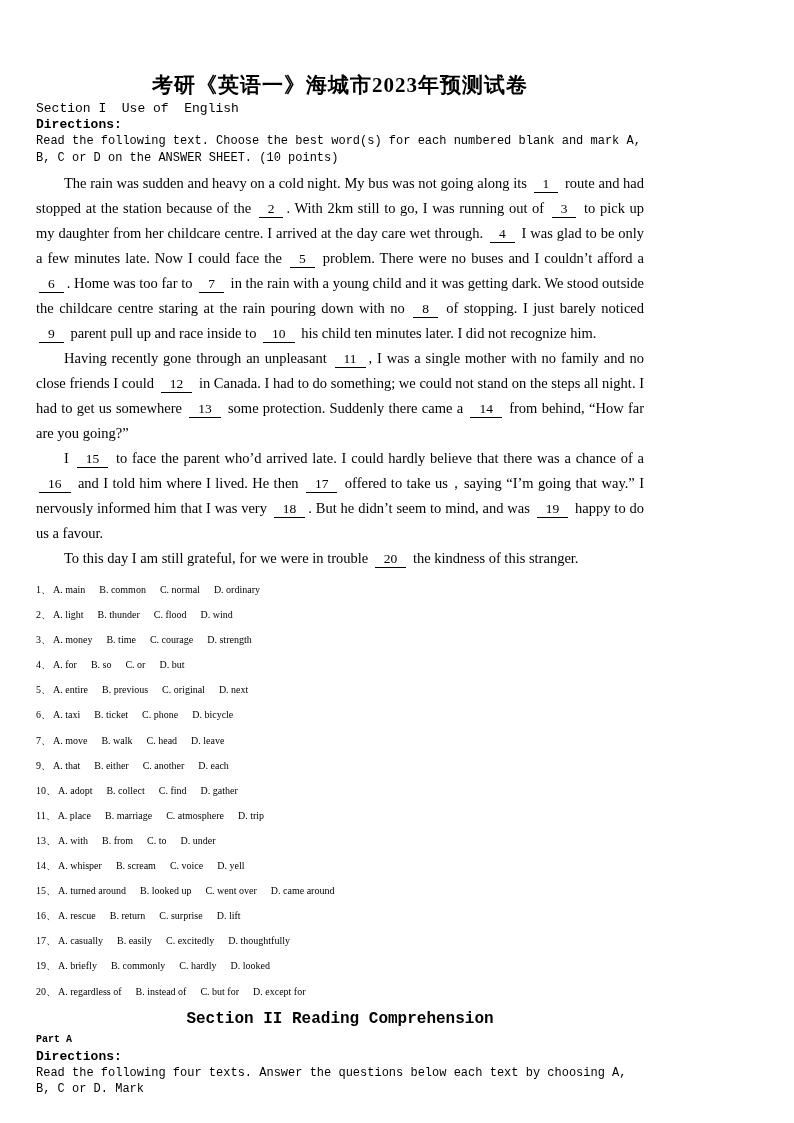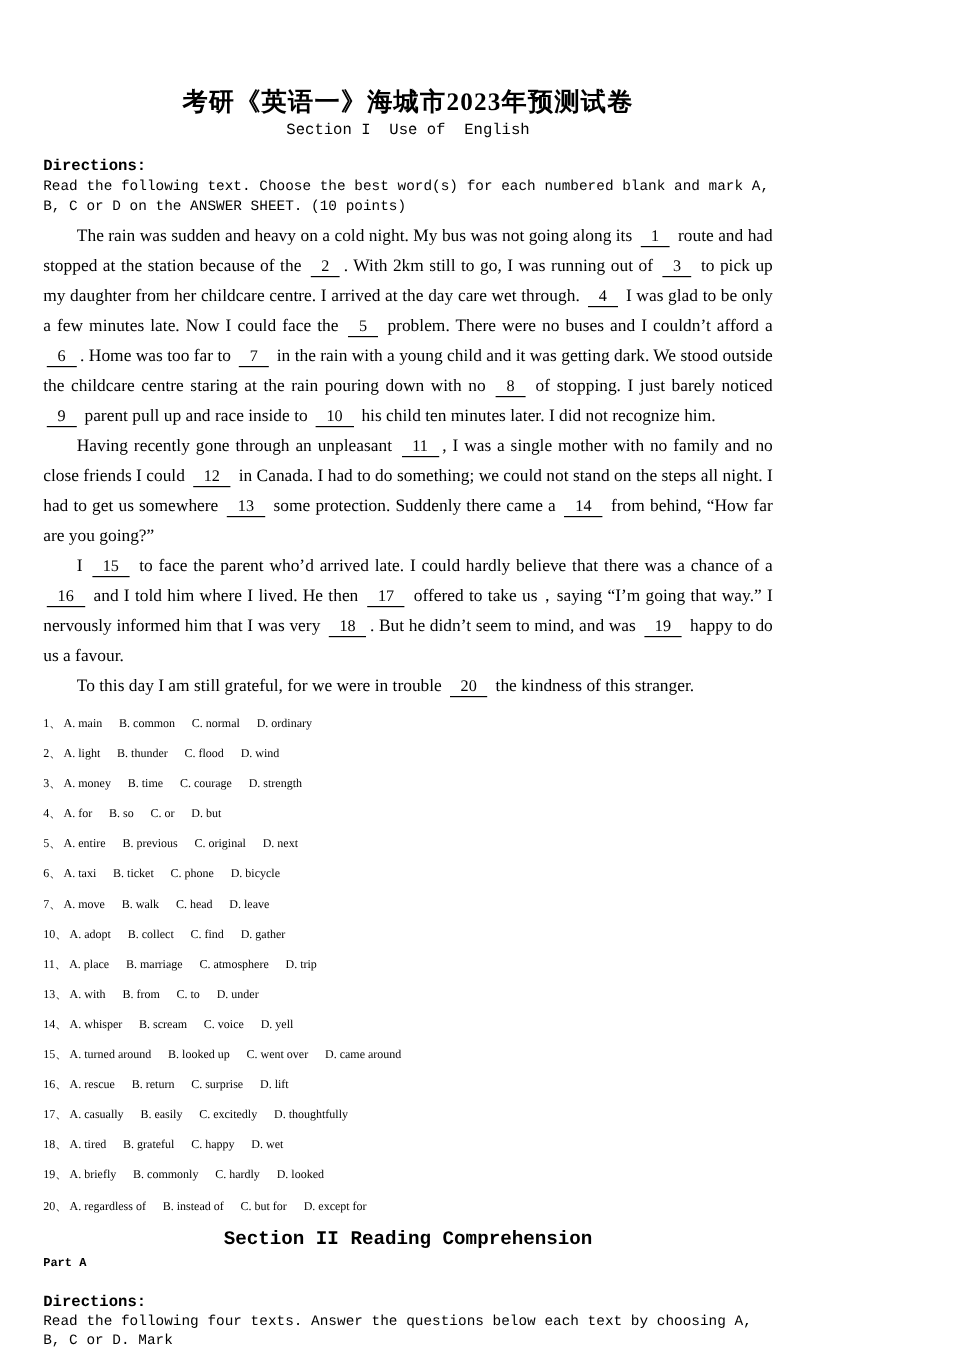--- a/index.html
+++ b/index.html
@@ -16,31 +16,31 @@
   }
   .title {
     text-align: center;
     font-family: "Liberation Serif", serif;
     font-weight: bold;
     font-size: 21px;
     letter-spacing: 1px;
     line-height: 26px;
   }
   .sec-heading {
-    text-align: center;
+    text-align: left;
     font-family: "Liberation Mono", monospace;
     font-size: 13px;
     margin-top: 3px;
     white-space: pre;
   }
   .directions-label {
     font-family: "Liberation Mono", monospace;
     font-weight: bold;
     font-size: 13px;
-    margin-top: 15px;
+    margin-top: 1px;
     line-height: 16px;
   }
   .directions-text {
     font-family: "Liberation Mono", monospace;
     font-size: 12px;
     line-height: 16.5px;
   }
   .passage { margin-top: 5px; }
   .passage p {
     font-family: "Liberation Serif", serif;
@@ -106,28 +106,28 @@
     </div>
 
   <div class="questions" id="questions">
       <div class="question"><span class="qnum">1、</span><span class="option">A. main</span><span class="option">B. common</span><span class="option">C. normal</span><span class="option">D. ordinary</span></div>
       <div class="question"><span class="qnum">2、</span><span class="option">A. light</span><span class="option">B. thunder</span><span class="option">C. flood</span><span class="option">D. wind</span></div>
       <div class="question"><span class="qnum">3、</span><span class="option">A. money</span><span class="option">B. time</span><span class="option">C. courage</span><span class="option">D. strength</span></div>
       <div class="question"><span class="qnum">4、</span><span class="option">A. for</span><span class="option">B. so</span><span class="option">C. or</span><span class="option">D. but</span></div>
       <div class="question"><span class="qnum">5、</span><span class="option">A. entire</span><span class="option">B. previous</span><span class="option">C. original</span><span class="option">D. next</span></div>
       <div class="question"><span class="qnum">6、</span><span class="option">A. taxi</span><span class="option">B. ticket</span><span class="option">C. phone</span><span class="option">D. bicycle</span></div>
       <div class="question"><span class="qnum">7、</span><span class="option">A. move</span><span class="option">B. walk</span><span class="option">C. head</span><span class="option">D. leave</span></div>
+      <div class="question"><span class="qnum">9、</span><span class="option">A. that</span><span class="option">B. either</span><span class="option">C. another</span><span class="option">D. each</span></div>
       <div class="question"><span class="qnum">10、</span><span class="option">A. adopt</span><span class="option">B. collect</span><span class="option">C. find</span><span class="option">D. gather</span></div>
       <div class="question"><span class="qnum">11、</span><span class="option">A. place</span><span class="option">B. marriage</span><span class="option">C. atmosphere</span><span class="option">D. trip</span></div>
       <div class="question"><span class="qnum">13、</span><span class="option">A. with</span><span class="option">B. from</span><span class="option">C. to</span><span class="option">D. under</span></div>
       <div class="question"><span class="qnum">14、</span><span class="option">A. whisper</span><span class="option">B. scream</span><span class="option">C. voice</span><span class="option">D. yell</span></div>
       <div class="question"><span class="qnum">15、</span><span class="option">A. turned around</span><span class="option">B. looked up</span><span class="option">C. went over</span><span class="option">D. came around</span></div>
       <div class="question"><span class="qnum">16、</span><span class="option">A. rescue</span><span class="option">B. return</span><span class="option">C. surprise</span><span class="option">D. lift</span></div>
       <div class="question"><span class="qnum">17、</span><span class="option">A. casually</span><span class="option">B. easily</span><span class="option">C. excitedly</span><span class="option">D. thoughtfully</span></div>
-      <div class="question"><span class="qnum">18、</span><span class="option">A. tired</span><span class="option">B. grateful</span><span class="option">C. happy</span><span class="option">D. wet</span></div>
       <div class="question"><span class="qnum">19、</span><span class="option">A. briefly</span><span class="option">B. commonly</span><span class="option">C. hardly</span><span class="option">D. looked</span></div>
       <div class="question"><span class="qnum">20、</span><span class="option">A. regardless of</span><span class="option">B. instead of</span><span class="option">C. but for</span><span class="option">D. except for</span></div>
     </div>
 
   <div class="sec2-heading">Section II Reading Comprehension</div>
 
   <div class="part-label">Part A</div>
 
   <div class="directions-label">Directions:</div>
 

